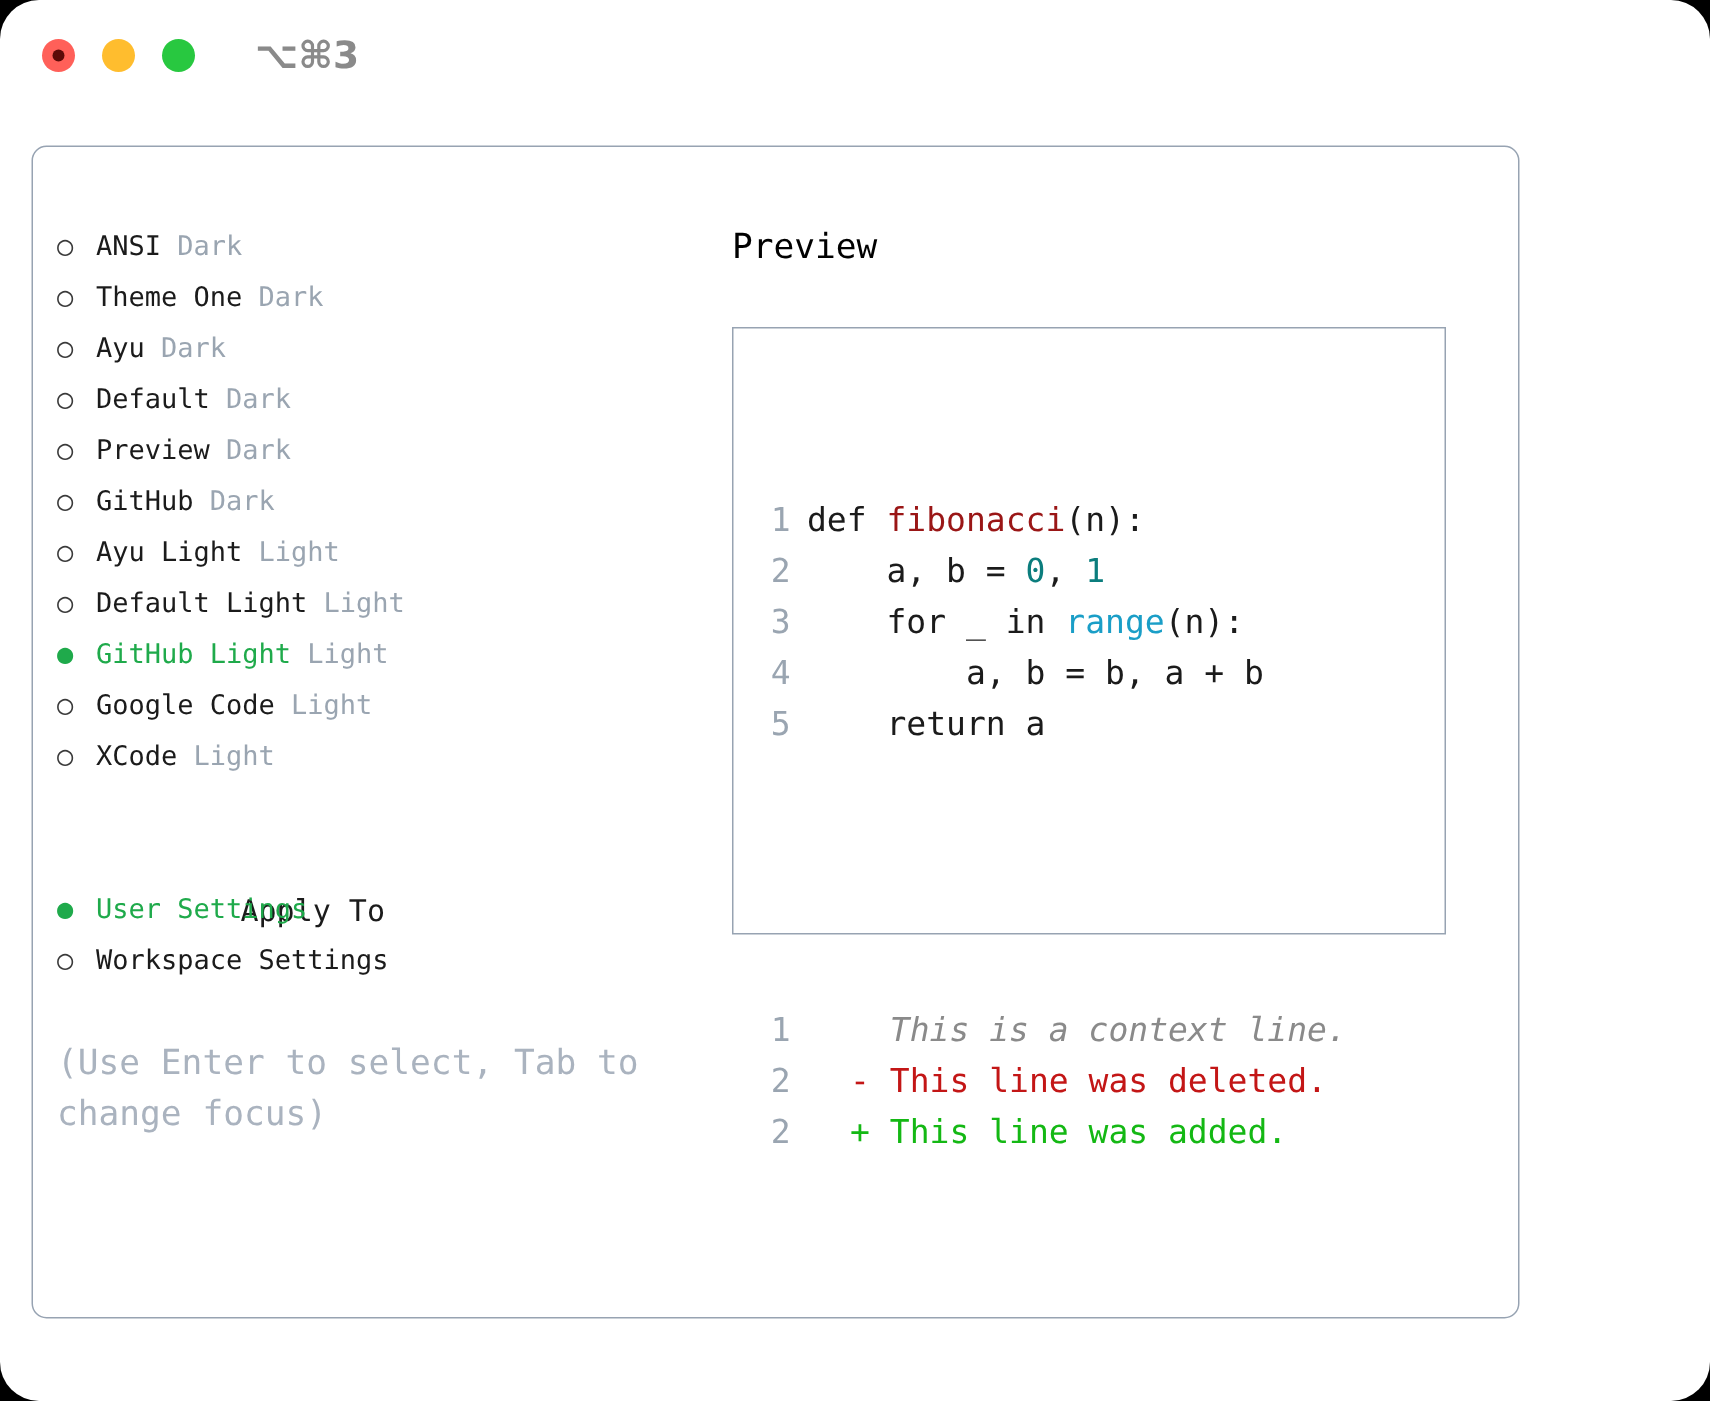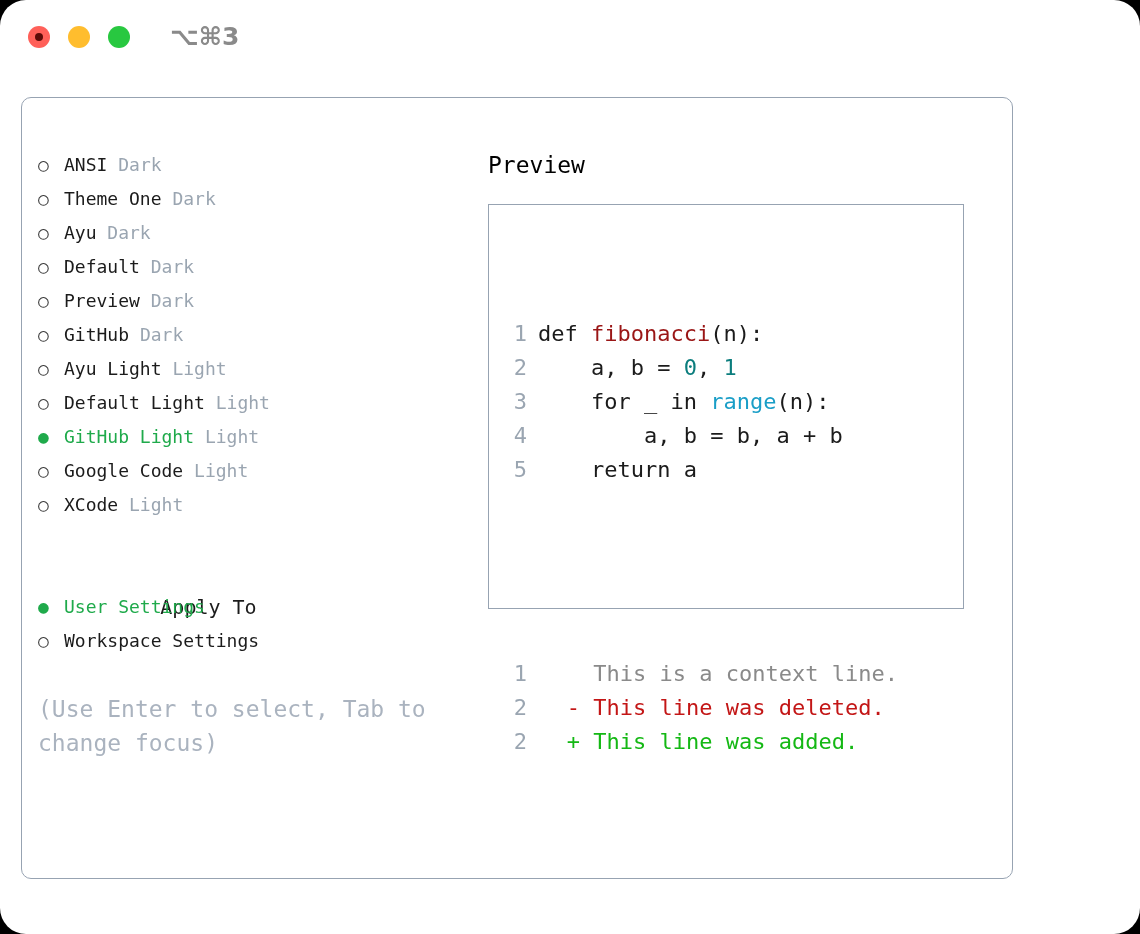--- a/index.html
+++ b/index.html
@@ -135,21 +135,21 @@
     left: 466px; top: 50px;
     width: 500px;
   }
   .preview-title {
     font-size: 23px;
     line-height: 34px;
     color: #000000;
     white-space: pre;
   }
   .preview-box {
-    margin-top: 22px;
+    margin-top: 36px;
     width: 476px;
     height: 405px;
     border: 1.6px solid #97a3b2;
     box-sizing: border-box;
     background: #ffffff;
     position: relative;
   }
   .code {
     position: absolute;
     left: 16px; top: 44px;
@@ -164,21 +164,21 @@
     width: 22px;
     text-align: right;
   }
   .gap { display: inline-block; width: 11px; }
 
   .tok-plain { color: #1b1b1b; }
   .tok-func  { color: #9a1616; }
   .tok-num   { color: #0b7d7d; }
   .tok-builtin { color: #1a9ec7; }
 
-  .diff-ctx { color: #8a8a8a; }
+  .diff-ctx { color: #8a8a8a; font-style: italic; }
   .diff-del { color: #c31616; }
   .diff-add { color: #14b814; }
   .blank-line { display: block; height: 34px; }
 </style>
 </head>
 <body>
 
 <div class="screen">
 
   <div class="titlebar">

